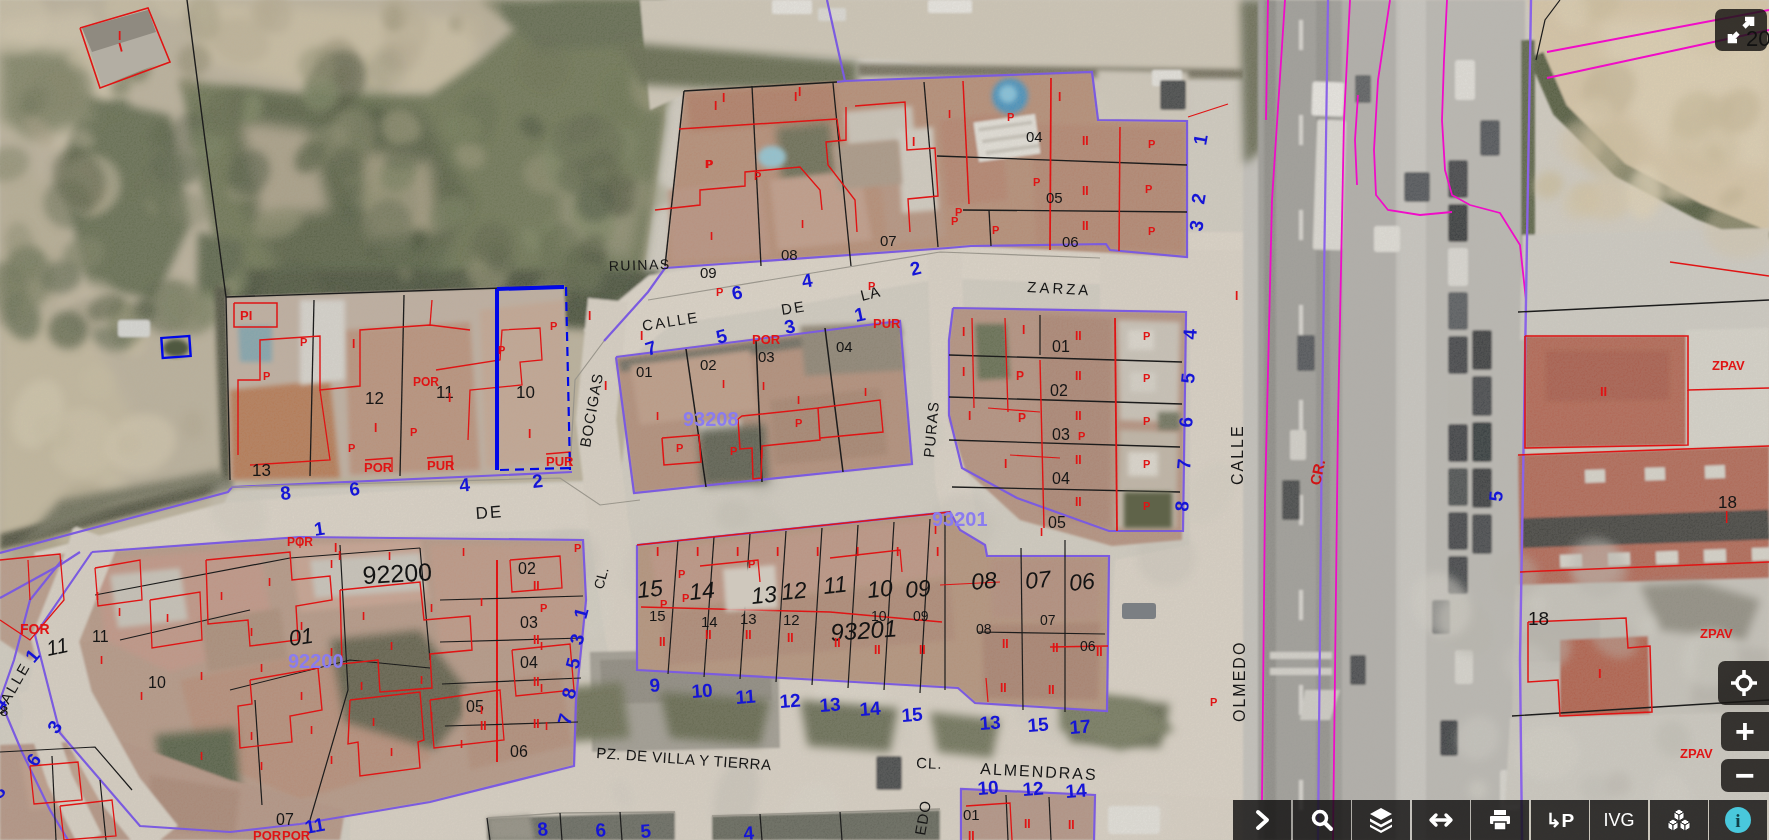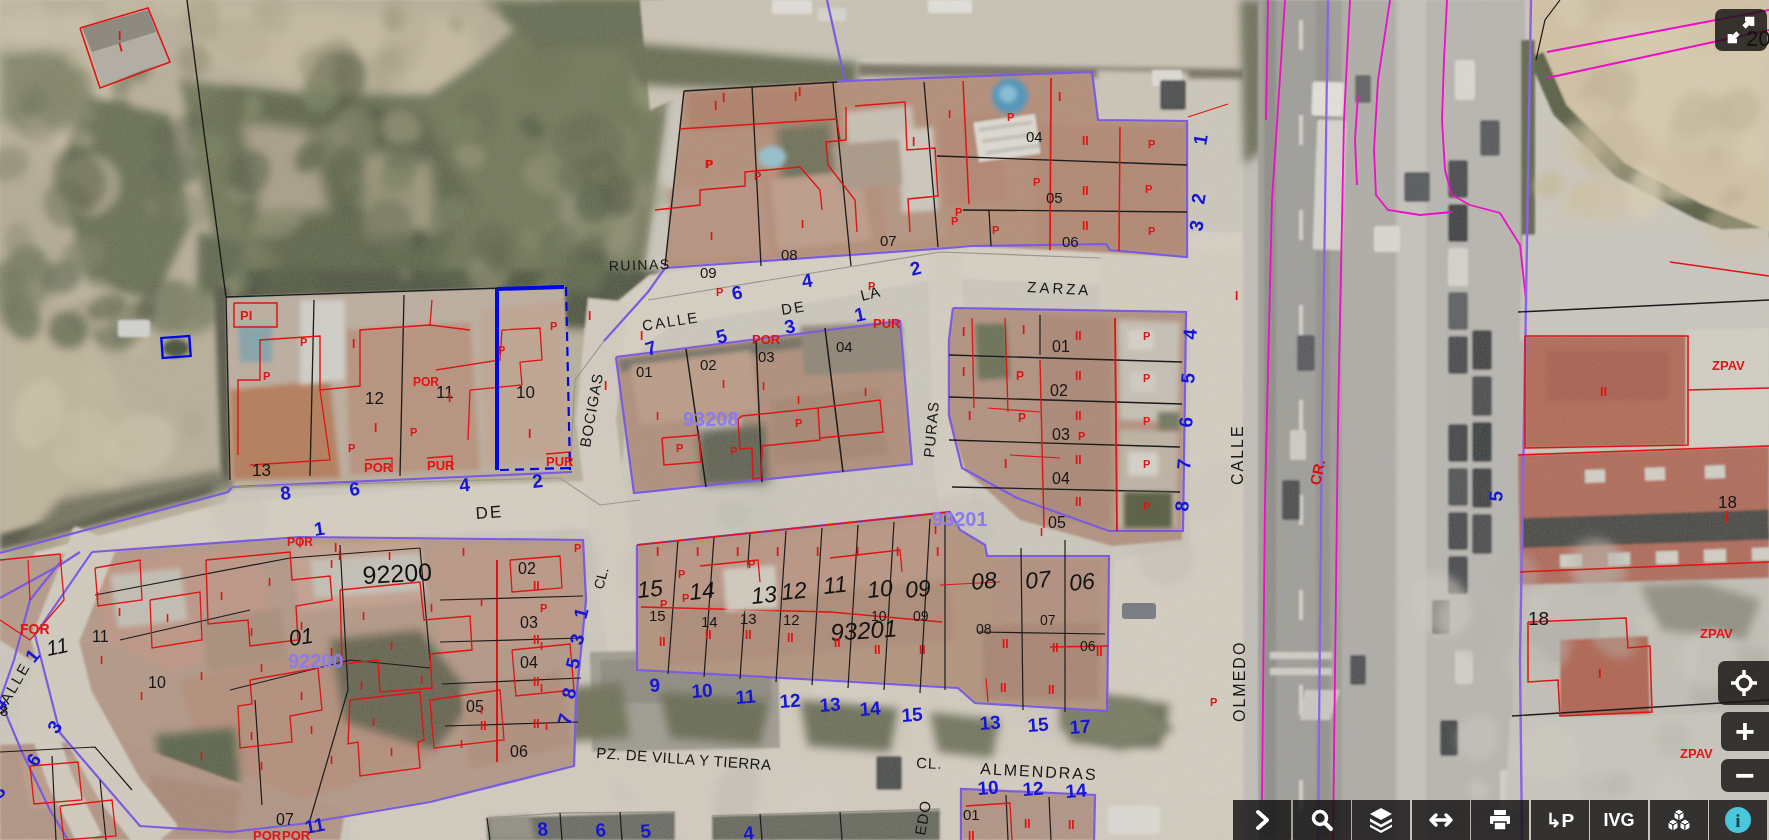--- a/index.html
+++ b/index.html
@@ -1461,21 +1461,21 @@
           <rect x="7" y="15" width="12" height="8" fill="#fff" stroke="#2b2b2b" stroke-width="1.5"></rect>
         </g>
       </svg>
     </div>
 
 <div class="tb" style="left:1531px;width:58px;">
       <span style="font-size:19px;font-weight:bold;font-family:'Liberation Sans',sans-serif;">↳P</span>
     </div>
 
 <div class="tb" style="left:1590px;width:58px;">
-      <span style="font-size:18px;font-weight:bold;font-family:'Liberation Sans',sans-serif;">IVG</span>
+      <span style="font-size:18px;font-weight:normal;font-family:'Liberation Sans',sans-serif;">IVG</span>
     </div>
 
 <div class="tb" style="left:1650px;width:58px;">
       <svg width="26" height="26" viewBox="0 0 26 26">
         <g fill="#fff" stroke="#2b2b2b" stroke-width="1">
           <path d="M13 2 L18 5 L13 8 L8 5 Z"></path>
           <path d="M8 5 L13 8 L13 14 L8 11 Z"></path>
           <path d="M18 5 L13 8 L13 14 L18 11 Z"></path>
           <path d="M7 12 L12 15 L7 18 L2 15 Z"></path>
           <path d="M2 15 L7 18 L7 24 L2 21 Z"></path>

